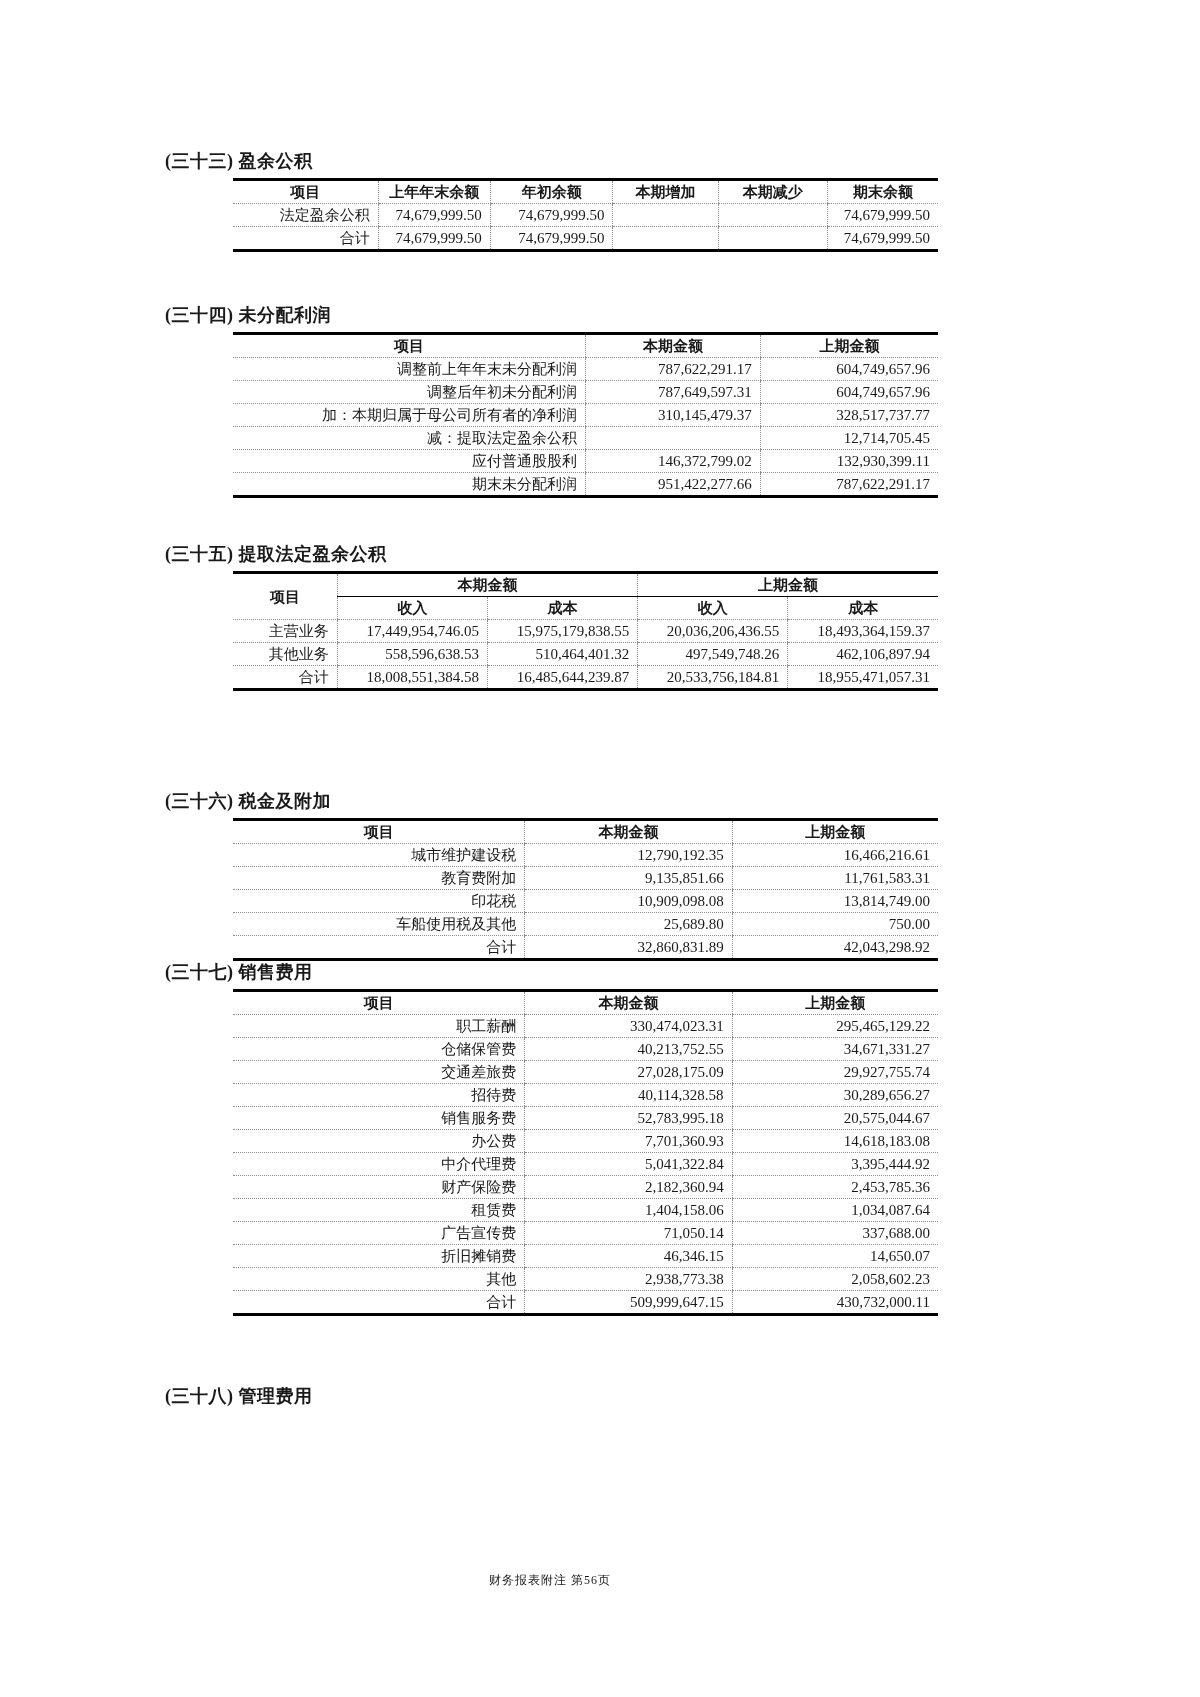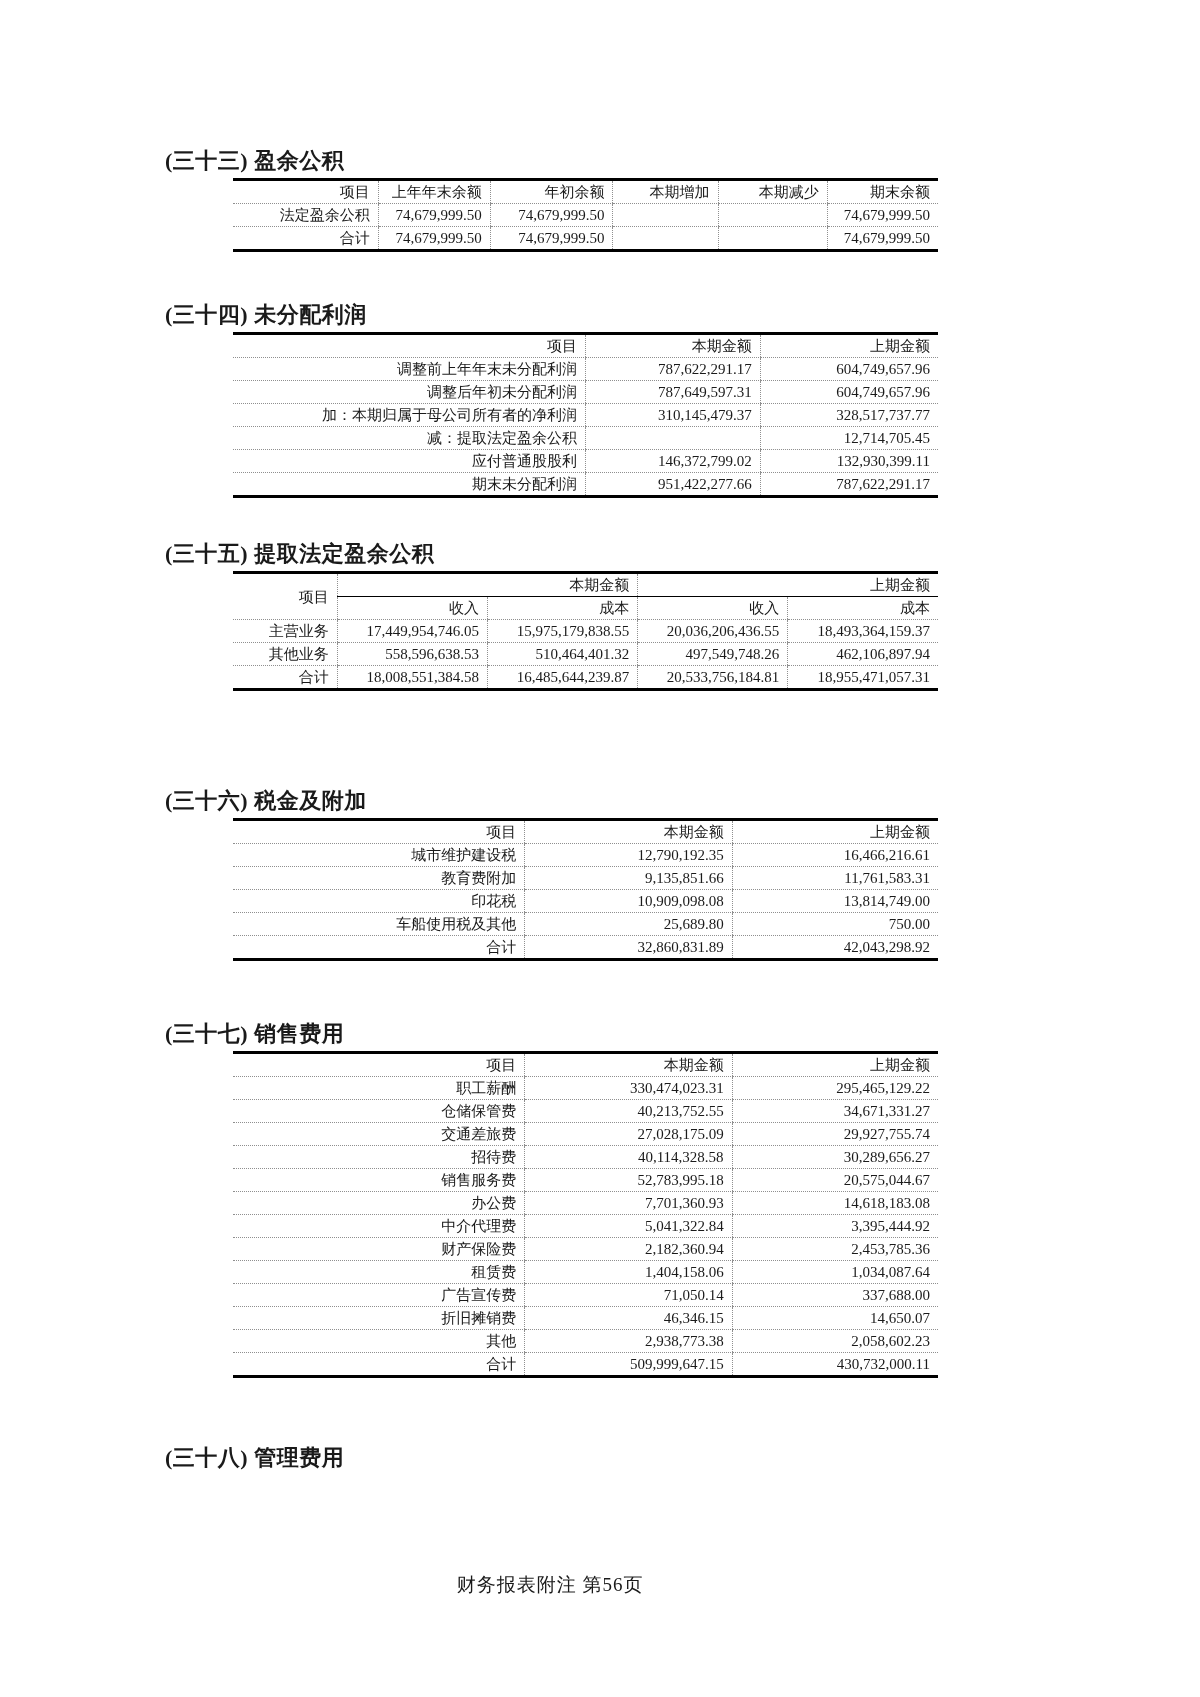--- a/index.html
+++ b/index.html
@@ -7,48 +7,48 @@
   body {
     width:1200px; height:1697px; position:relative;
     background:#ffffff; color:#1a1a1a;
     font-family:"Liberation Serif","DejaVu Serif",serif;
   }
   .content { position:absolute; left:165px; top:150px; width:780px; }
   section { display:block; }
   section:nth-of-type(2) { margin-top:52px; }
   section:nth-of-type(3) { margin-top:45px; }
   section:nth-of-type(4) { margin-top:99px; }
-  section:nth-of-type(5) { margin-top:62px; }
+  section:nth-of-type(5) { }
   section:nth-of-type(6) { margin-top:69px; }
   .heading {
-    font-size:22px; font-weight:bold; line-height:22px;
+    font-size:18px; font-weight:bold; line-height:22px;
     margin-bottom:6px; letter-spacing:0.5px; white-space:nowrap;
   }
   .fin-table {
     width:705px; margin-left:68px;
     border-collapse:collapse; table-layout:fixed;
     border-top:3px solid #000; border-bottom:3px solid #000;
     font-size:15px;
   }
   .fin-table th, .fin-table td {
     border-left:1px dotted #8f8f8f;
     border-bottom:1px dotted #8f8f8f;
     padding:1px 8px; height:22px; line-height:20px;
     overflow:hidden; word-break:break-all;
   }
   .fin-table .no-left { border-left:none; }
-  .fin-table th { font-weight:normal; text-align:right; }
+  .fin-table th { font-weight:bold; text-align:center; }
   .fin-table th.group-th { border-bottom:1px solid #000; }
   .a-left  { text-align:right; }
   .a-center{ text-align:right; }
   .a-right { text-align:right; }
   td.indent { padding-left:44px; }
   .footer {
     position:absolute; top:1572px; left:0; width:1100px;
-    text-align:center; font-size:19px; letter-spacing:1px;
+    text-align:center; font-size:12px; letter-spacing:1px;
   }
 </style>
 </head>
 <body>
 
 <div class="content" id="sections">
     <section>
       <h2 class="heading"><span>(三十三)</span> <span>盈余公积</span></h2>
       <table class="fin-table">
         <colgroup>

